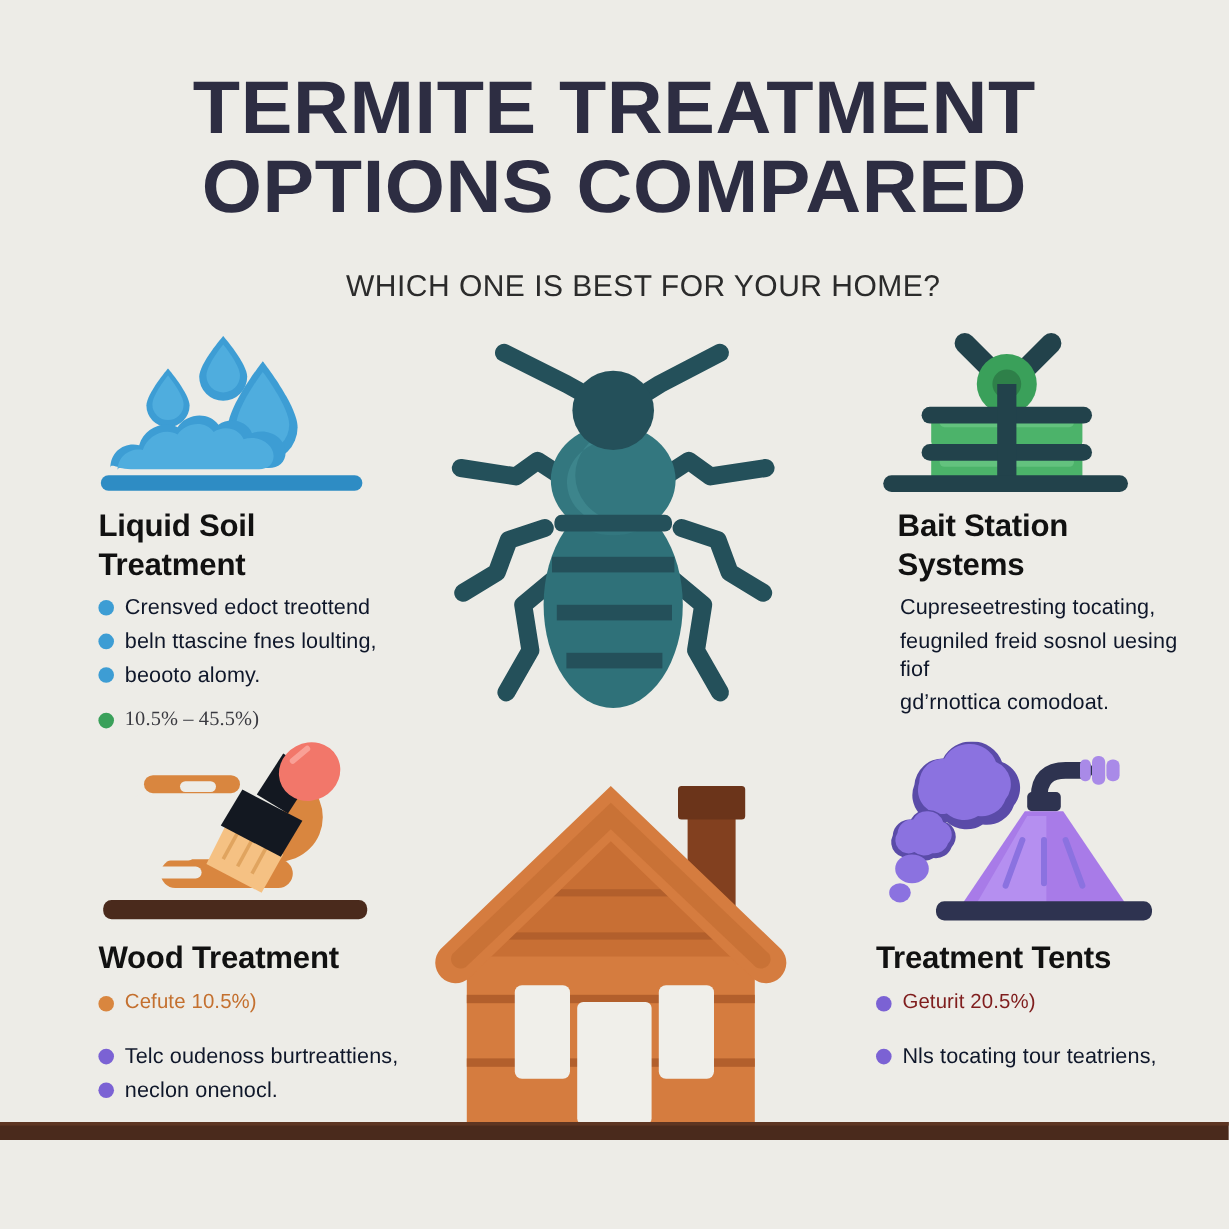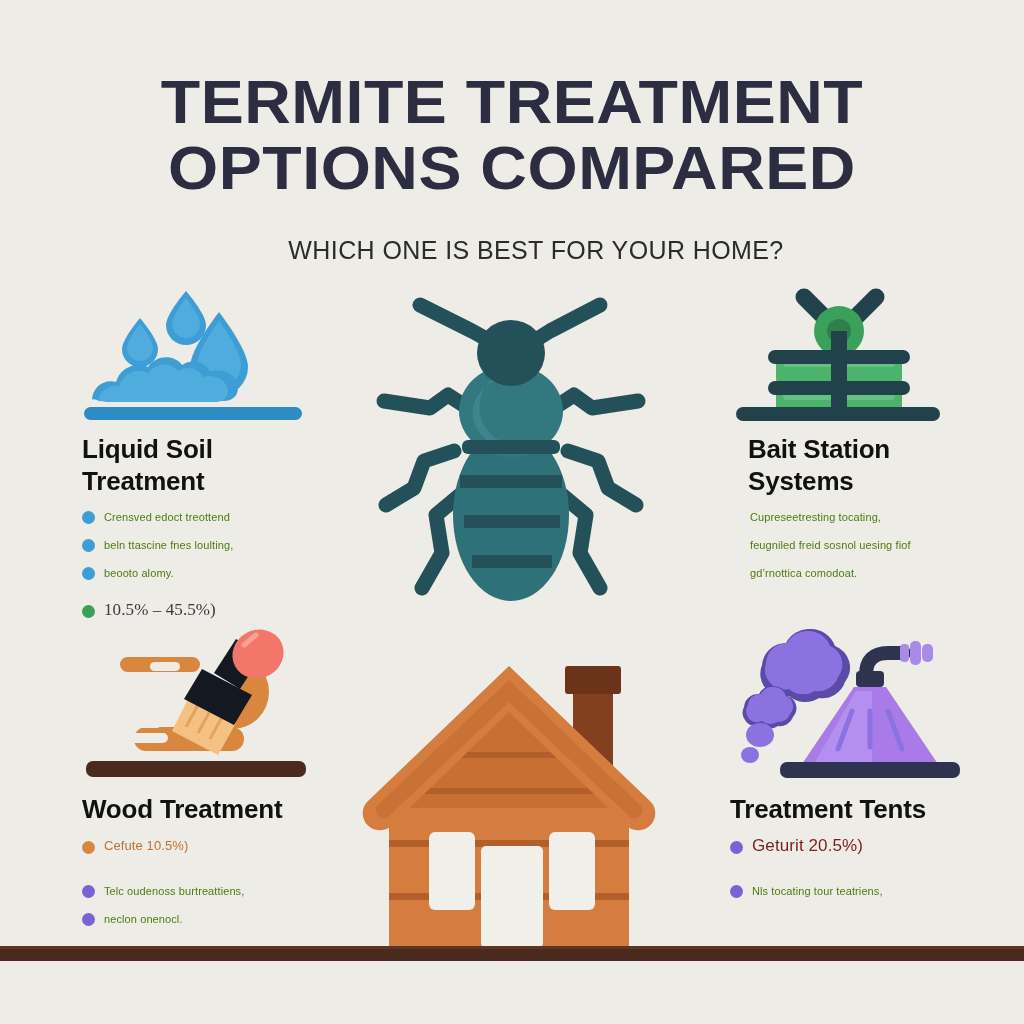--- a/index.html
+++ b/index.html
@@ -3,21 +3,21 @@
 <meta charset="utf-8">
 <style>
   html,body{margin:0;padding:0;}
   body{
     width:1024px;height:1024px;
     background:#edece7;
     font-family:"Liberation Sans", sans-serif;
     overflow:hidden;
     position:relative;
   }
-  #canvas{position:relative;width:1024px;height:828px;margin-top:11px;}
+  #canvas{position:relative;width:1024px;height:828px;}
 
   
   .title-wrap{position:absolute;left:0;top:58px;width:1024px;text-align:center;}
   .title-line{
     font-family:"Liberation Sans", sans-serif;
     font-weight:bold;
     font-size:62px;
     line-height:66px;
     letter-spacing:0.5px;
     color:#2d2d42;
@@ -37,21 +37,21 @@
     font-weight:bold;color:#111;font-size:26px;line-height:32px;
     letter-spacing:-0.2px;
   }
   .bullets{margin-top:9px;}
   .bline{display:flex;align-items:flex-start;margin-bottom:5px;}
   .dot{
     width:13px;height:13px;border-radius:50%;
     flex:0 0 13px;margin-top:5px;margin-right:9px;
   }
   .dot.hidden{visibility:hidden;}
-  .btext{font-size:11px;line-height:23px;color:#4d7c0f;letter-spacing:0.1px;}
+  .btext{font-size:18px;line-height:23px;color:#0f172a;letter-spacing:0.1px;}
   .btext.accent{color:#c4702f;}
   .btext.accentp{color:#7f1d1d;}
   .btext.dark{color:#3a3a40;}
   .stat-line{margin-top:13px;}
   .stat-line .btext{font-size:17px;color:#3a3a40;font-family:Liberation Serif, serif;}
 
   
   .ground{
     position:absolute;left:0;top:935px;width:1024px;height:15px;
     background:#4a2a1c;
@@ -230,21 +230,21 @@
     </svg>
   </div>
 
   <div class="card" style="left:82px;top:782px;width:270px;">
     <div class="card-title">
       <div>Wood Treatment</div>
     </div>
     <div class="bullets">
       <div class="bline">
         <span class="dot" style="background:#d9863f;margin-top:7px;"></span>
-        <span class="btext accent" style="font-size:13px;">Cefute 10.5%)</span>
+        <span class="btext accent" style="font-size:17px;">Cefute 10.5%)</span>
       </div>
       <div style="height:18px;"></div>
       <div class="bline">
         <span class="dot" style="background:#7b62d4"></span>
         <span class="btext">Telc oudenoss burtreattiens,</span>
       </div>
       <div class="bline">
         <span class="dot" style="background:#7b62d4"></span>
         <span class="btext">neclon onenocl.</span>
       </div>

